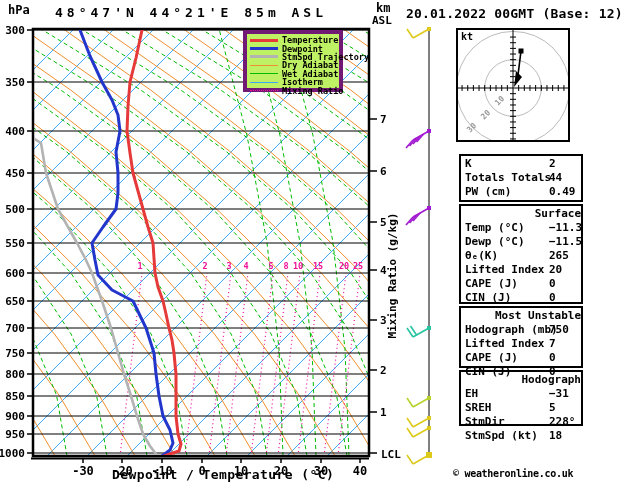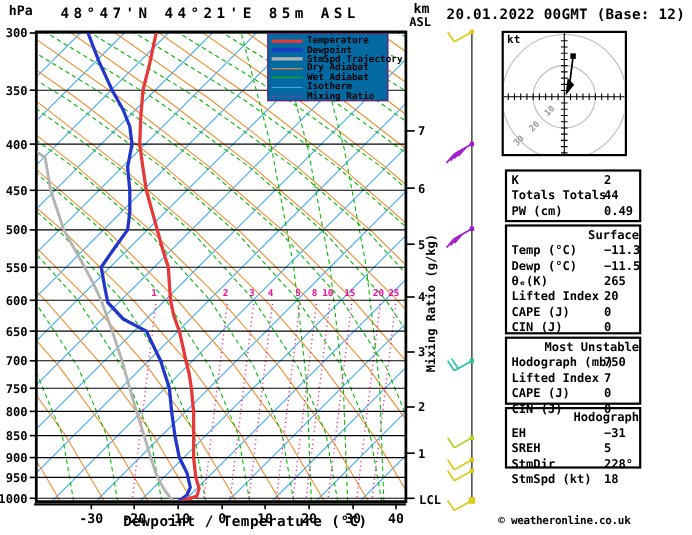--- a/index.html
+++ b/index.html
@@ -11,22 +11,22 @@
   #datetime{left:406px;top:6px;font-size:13px;letter-spacing:0.2px;}
   #hpa{left:8px;top:3px;font-size:12px;}
   #km{left:376px;top:1px;font-size:12px;}
   #asl{left:372px;top:14px;font-size:11px;}
   #xaxis-label{left:112px;top:467px;font-size:13px;letter-spacing:0.4px;}
   #mixing-label{left:326px;top:269px;width:132px;text-align:center;font-size:11px;
                 transform:rotate(-90deg);transform-origin:center;}
   #lcl{left:381px;top:448px;font-size:11px;}
   #copyright{left:453px;top:468px;font-size:10px;letter-spacing:-0.3px;}
   #kt-label{left:461px;top:31px;font-size:10px;}
-  #legend{left:243px;top:30px;width:110px;height:62px;background:#0369a1;
-          border:1px solid #701a75;box-sizing:border-box;padding-top:2px;}
+  #legend{left:243px;top:30px;width:100px;height:62px;background:#bef264;
+          border:4px solid #701a75;box-sizing:border-box;padding-top:2px;}
   .legend-row{display:flex;align-items:center;height:8.4px;}
   .legend-chip{width:28px;margin-left:3px;margin-right:4px;flex:none;}
   .legend-text{font-size:8.5px;font-weight:bold;line-height:8px;white-space:nowrap;}
   #hodograph{left:456px;top:28px;width:110px;height:110px;border:2px solid #000;
              background:#fff;overflow:hidden;}
   #panels{left:459px;top:154px;width:124px;}
   .panel{border:2px solid #000;background:#fff;box-sizing:border-box;width:124px;
          margin-bottom:2px;padding-top:1px;}
   .prow{position:relative;height:14px;}
   .plabel{position:absolute;left:4px;top:0;font-size:11px;font-weight:bold;white-space:nowrap;}

